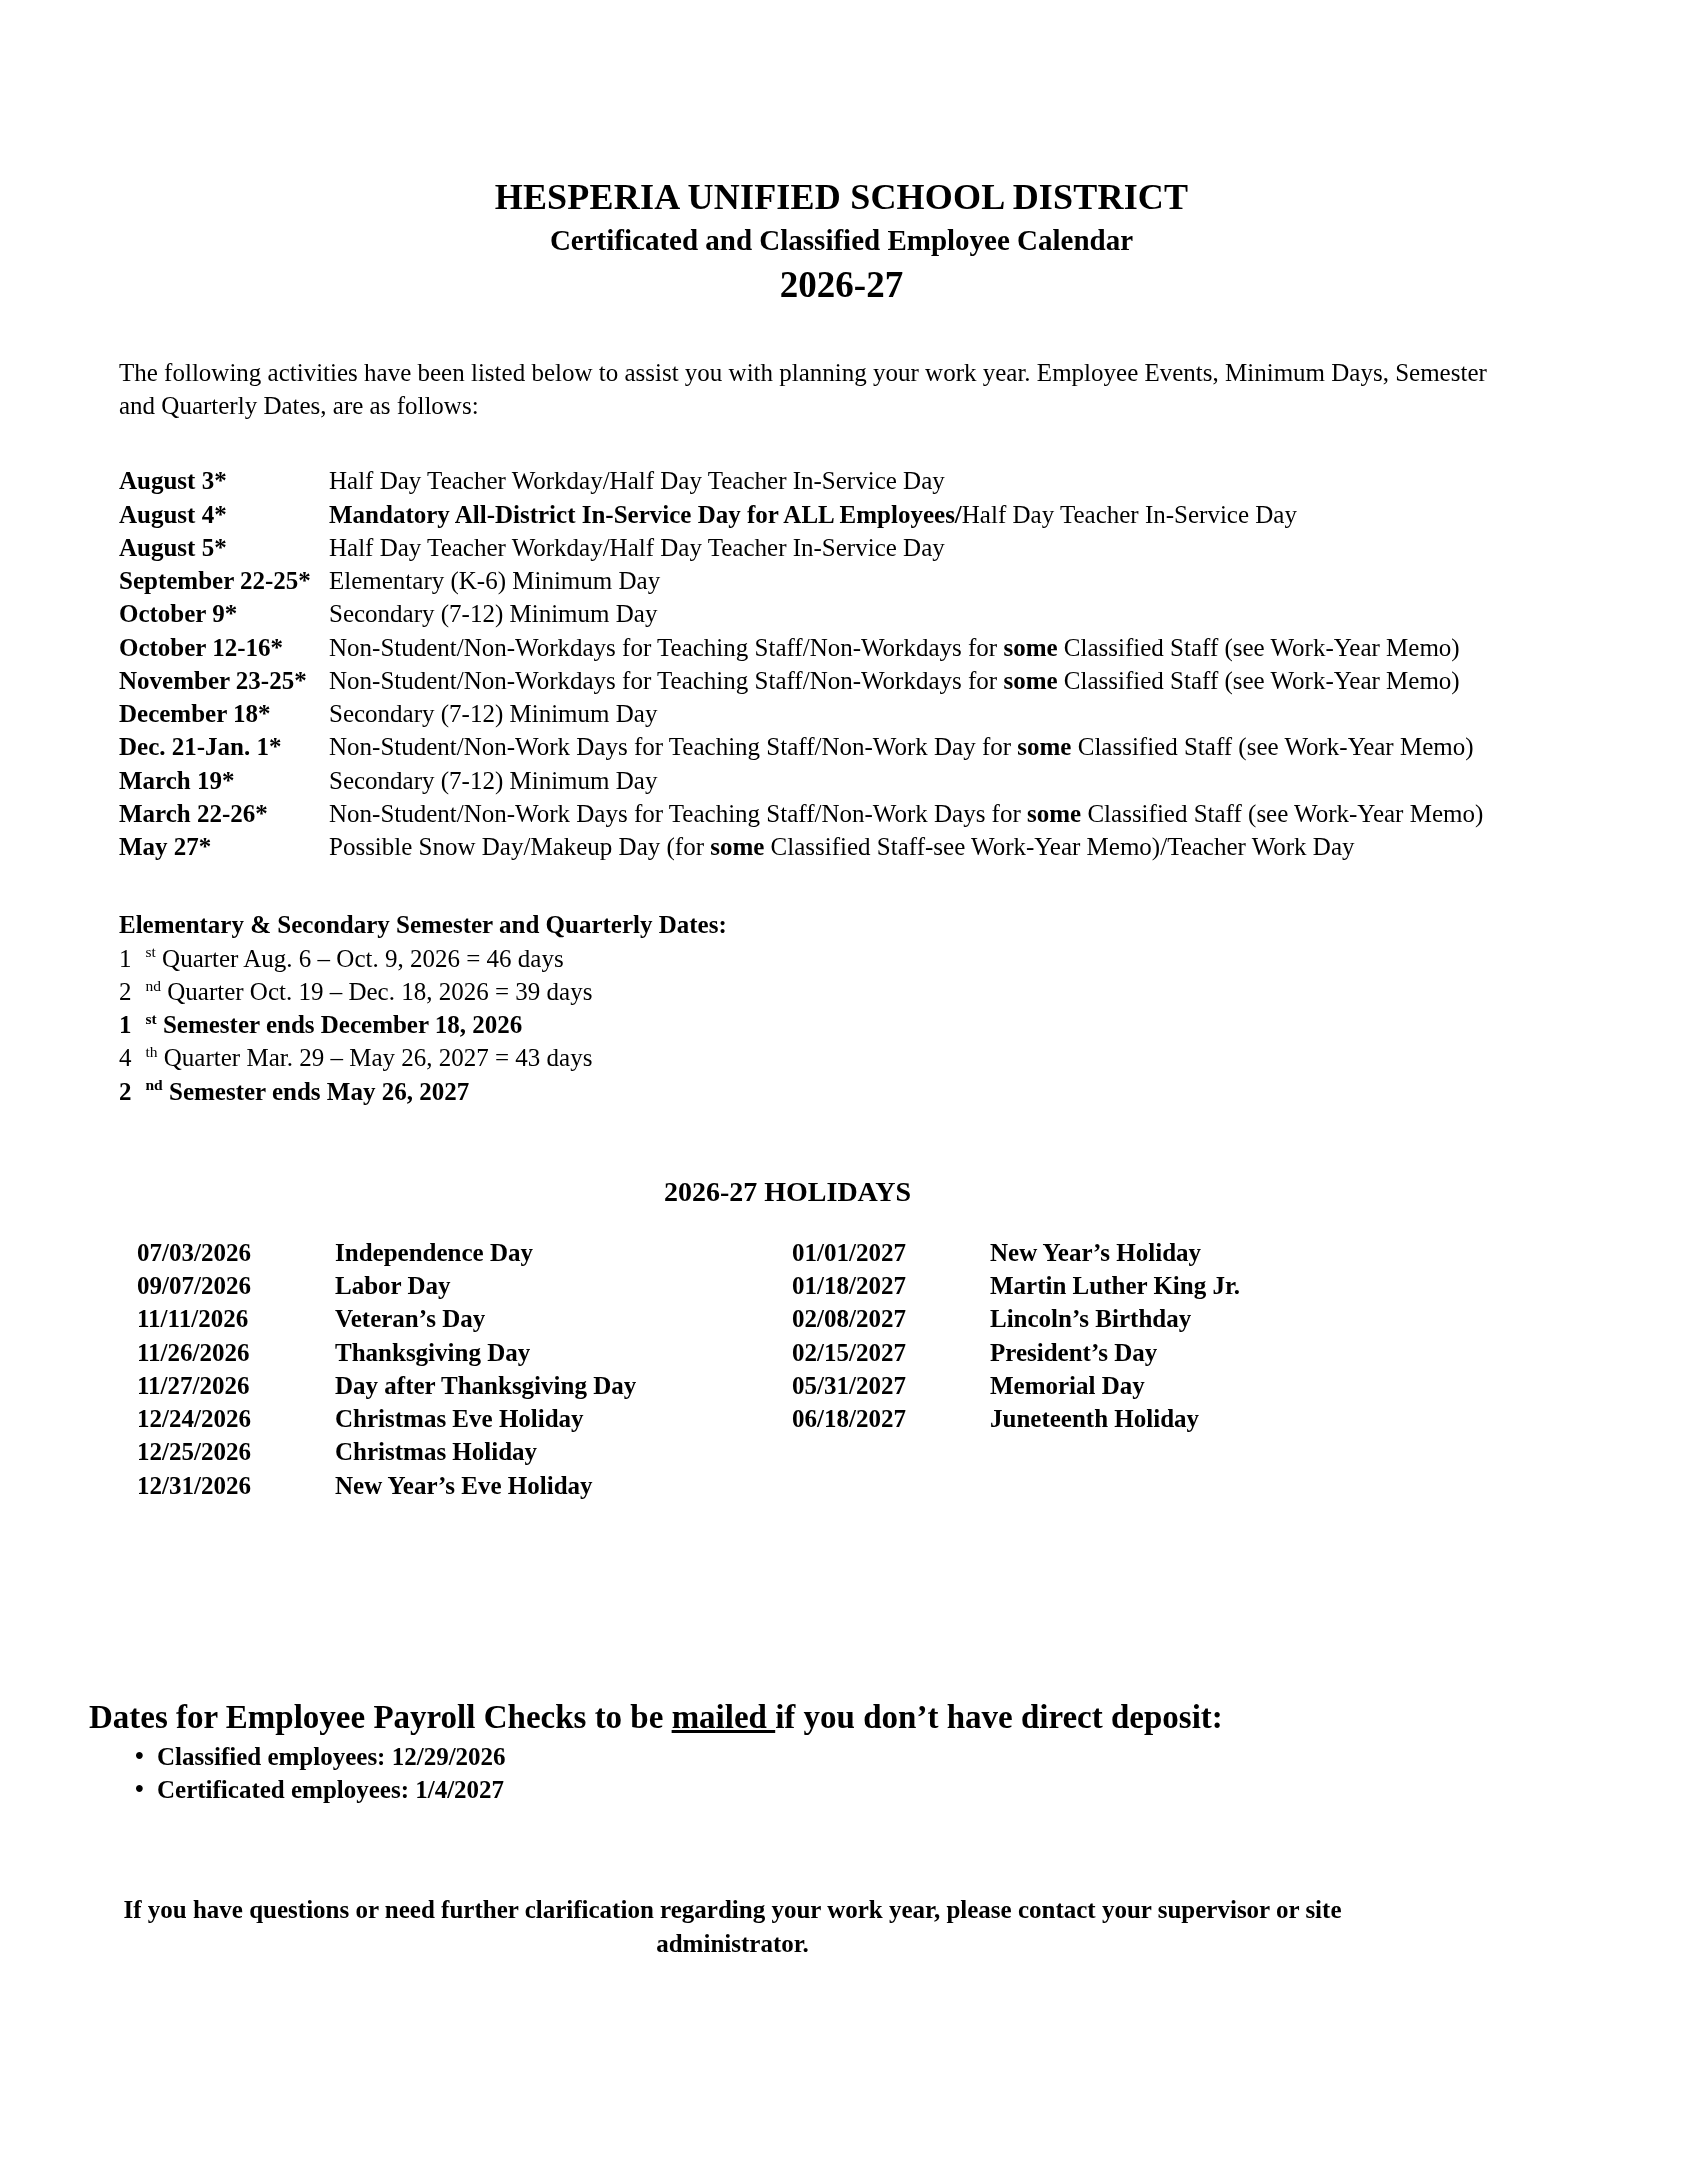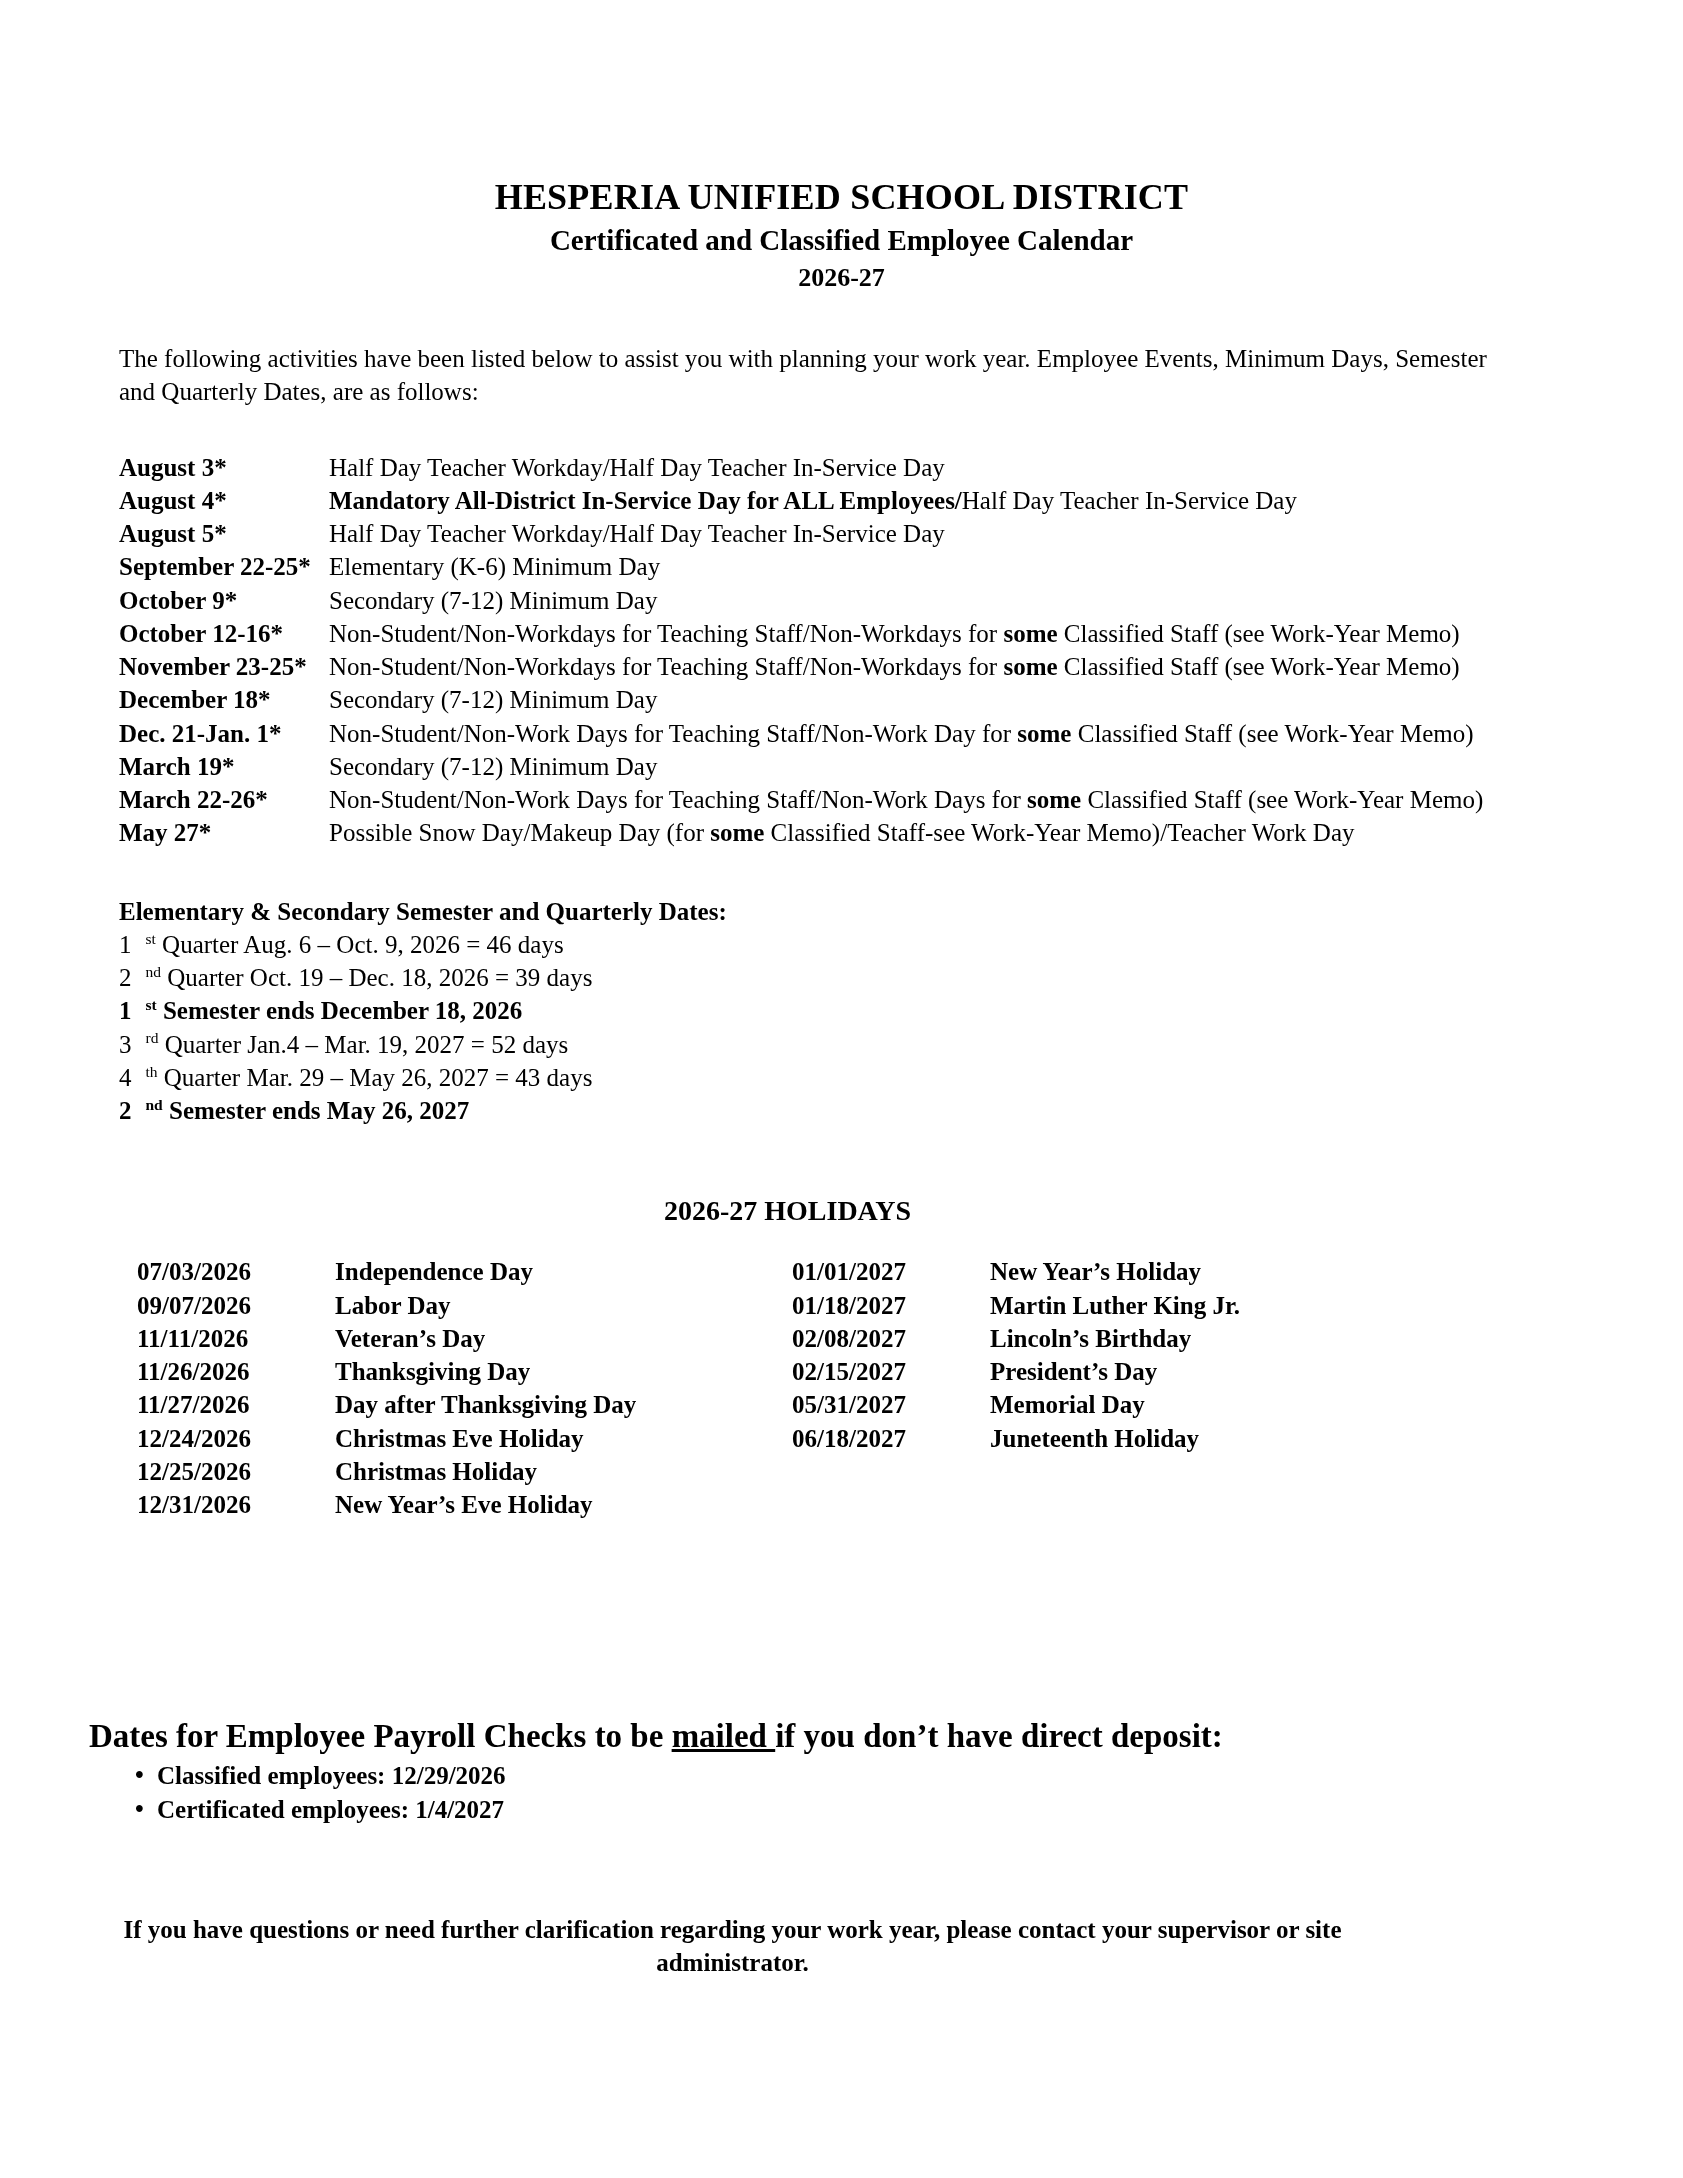--- a/index.html
+++ b/index.html
@@ -34,21 +34,21 @@
     letter-spacing: 0.2px;
     line-height: 1.18;
   }
   .doc-subtitle {
     font-size: 29px;
     font-weight: bold;
     line-height: 1.25;
     margin-top: 4px;
   }
   .doc-year {
-    font-size: 26px;
+    font-size: 37px;
     font-weight: bold;
     line-height: 1.25;
     margin-top: 3px;
   }
 
   
   .content {
     margin-left: 119px;
     margin-right: 59px;
   }
@@ -206,21 +206,20 @@
         <div class="date-row"><span class="date-label">March 22-26*</span><span class="date-desc"><span>Non-Student/Non-Work Days for Teaching Staff/Non-Work Days for </span><span class="b">some</span><span> Classified Staff (see Work-Year Memo)</span></span></div>
         <div class="date-row"><span class="date-label">May 27*</span><span class="date-desc"><span>Possible Snow Day/Makeup Day (for </span><span class="b">some</span><span> Classified Staff-see Work-Year Memo)/Teacher Work Day</span></span></div>
       </div>
 
     <div class="sem-section">
       <div class="sem-heading">Elementary &amp; Secondary Semester and Quarterly Dates:</div>
       <div>
           <div class="sem-line"><span>1</span><sup>st</sup><span> Quarter Aug. 6 – Oct. 9, 2026 = 46 days</span></div>
           <div class="sem-line"><span>2</span><sup>nd</sup><span> Quarter Oct. 19 – Dec. 18, 2026 = 39 days</span></div>
           <div class="sem-line bold"><span>1</span><sup>st</sup><span>  Semester ends December 18, 2026</span></div>
-          <div class="sem-line"><span>3</span><sup>rd</sup><span> Quarter Jan.4 – Mar. 19, 2027 = 52 days</span></div>
           <div class="sem-line"><span>4</span><sup>th</sup><span> Quarter Mar. 29 – May 26, 2027 = 43 days</span></div>
           <div class="sem-line bold"><span>2</span><sup>nd</sup><span>  Semester ends May 26, 2027</span></div>
         </div>
     </div>
 
     <div class="holidays-heading">2026-27 HOLIDAYS</div>
 
     <div class="holiday-columns">
       <div class="holiday-col left">
           <div class="holiday-row"><span class="holiday-date">07/03/2026</span><span class="holiday-name">Independence Day</span></div>

